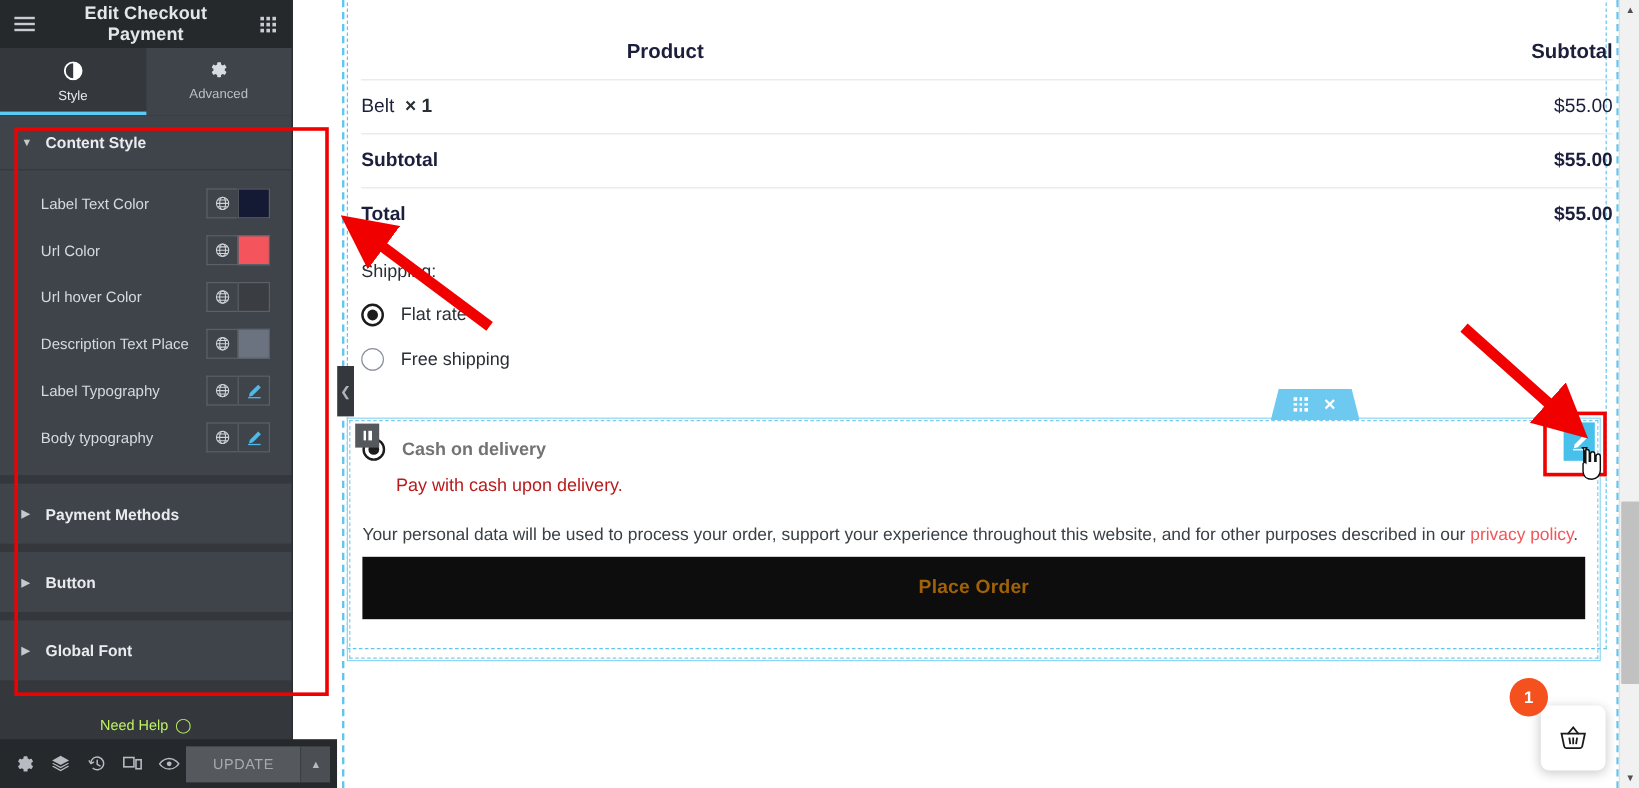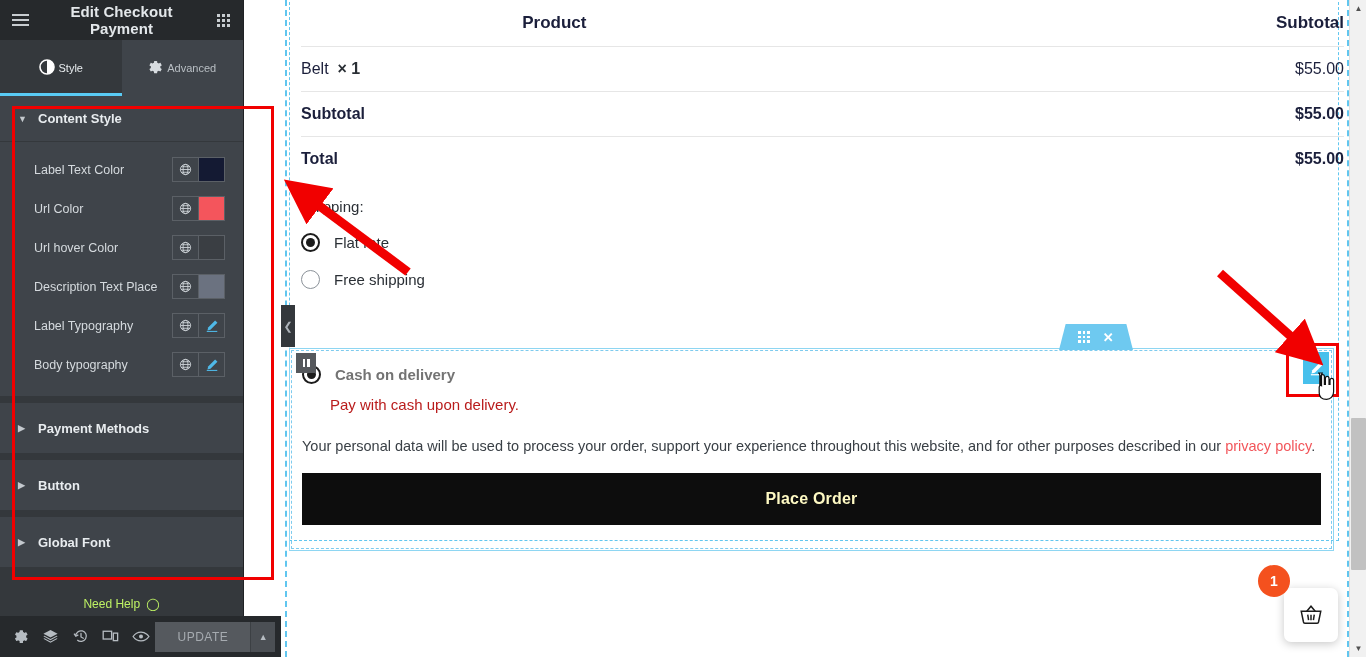--- a/index.html
+++ b/index.html
@@ -39,21 +39,21 @@
     justify-content: center; cursor: pointer;
   }
   .grid-icon .g {
     display: grid; grid-template-columns: repeat(3, 3px);
     grid-template-rows: repeat(3, 3px); gap: 2px;
   }
   .grid-icon .g span { background: #c8cdd1; display: block; width: 3px; height: 3px; }
 
   #tabs { display: flex; height: 56px; background: #3f444a; }
   .tab {
-    flex: 1; display: flex; flex-direction: row;
+    flex: 1; display: flex; flex-direction: column;
     align-items: center; justify-content: center; gap: 4px;
     color: #b9bfc4; font-size: 11px; cursor: pointer;
     position: relative;
   }
   .tab.active { background: #34383c; color: #e8ecef; }
   .tab.active::after {
     content: ""; position: absolute; left: 0; right: 0; bottom: 0;
     height: 3px; background: #59cbf5;
   }
   .tab .ticon { font-size: 15px; line-height: 1; color: #d7dce0; }
@@ -149,21 +149,21 @@
     position: absolute; left: 281px; top: 0;
     width: 1085px; height: 657px; background: #fff;
     overflow: hidden;
   }
   #section-outline {
     position: absolute; left: 8px; top: -8px;
     width: 1050px; height: 549px;
     border: 1px dashed #61c6ef;
     background: #fff;
   }
-  #inner-pad { position: absolute; left: 20px; top: 0; right: 22px; }
+  #inner-pad { position: absolute; left: 20px; top: 20px; right: 22px; }
 
   table.order { width: 100%; border-collapse: collapse; }
   table.order th, table.order td {
     padding: 13px 0; border-bottom: 1px solid #e6e6e6;
     font-size: 16px; color: #1b1f3b;
   }
   table.order th { font-weight: bold; font-size: 17px; }
   table.order th.right, table.order td.right { text-align: right; }
   td.prod { color: #6d7a86; font-size: 14px; }
   td.prod b { color: #2a2f35; font-weight: bold; }
@@ -195,22 +195,22 @@
   }
   #pay-inner { padding: 16px 12px 0 12px; position: relative; }
   .pay-head { display: flex; align-items: center; gap: 14px; }
   .pay-label { font-size: 15px; color: #737373; font-weight: bold; }
   .pay-desc { margin: 12px 0 0 28px; font-size: 15px; color: #b91c1c; }
   .privacy {
     margin: 22px 0 0 0; font-size: 14.5px; color: #3a4046; line-height: 1.55;
   }
   .privacy a { color: #f2555a; text-decoration: none; }
   #place-order {
-    margin: 16px 0 0 0; width: 100%; height: 52px;
-    background: #0d0d0d; color: #fef9c3; border: none;
+    margin: 7px 0 0 0; width: 100%; height: 52px;
+    background: #0d0d0d; color: #a16207; border: none;
     font-size: 16px; font-weight: bold; cursor: pointer;
     font-family: inherit; letter-spacing: .2px;
   }
   #pay-dashed {
     position: absolute; left: 1px; top: 1px; right: 1px; bottom: 1px;
     border: 1px dashed #7ecbee; pointer-events: none;
   }
 
   
   #widget-toolbar {

